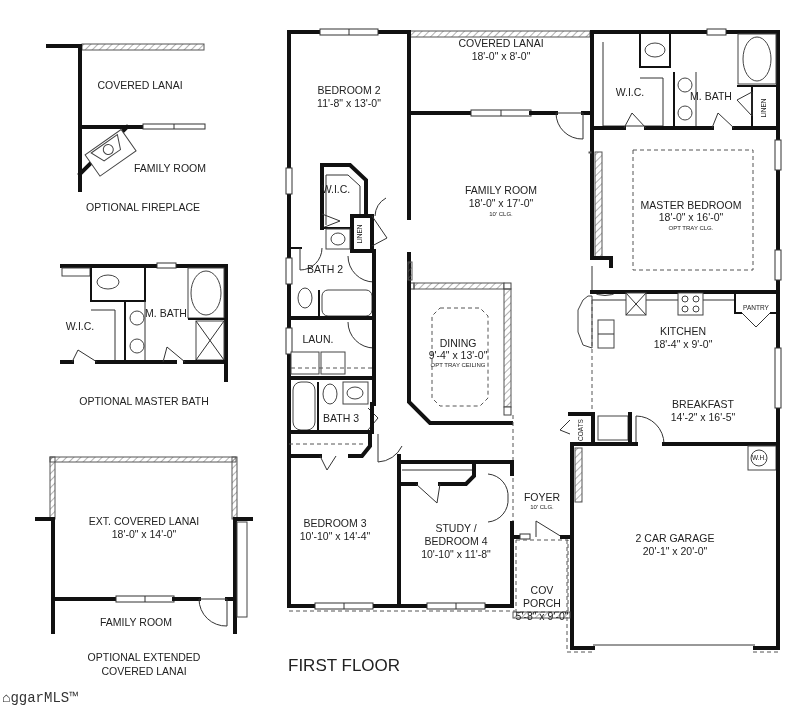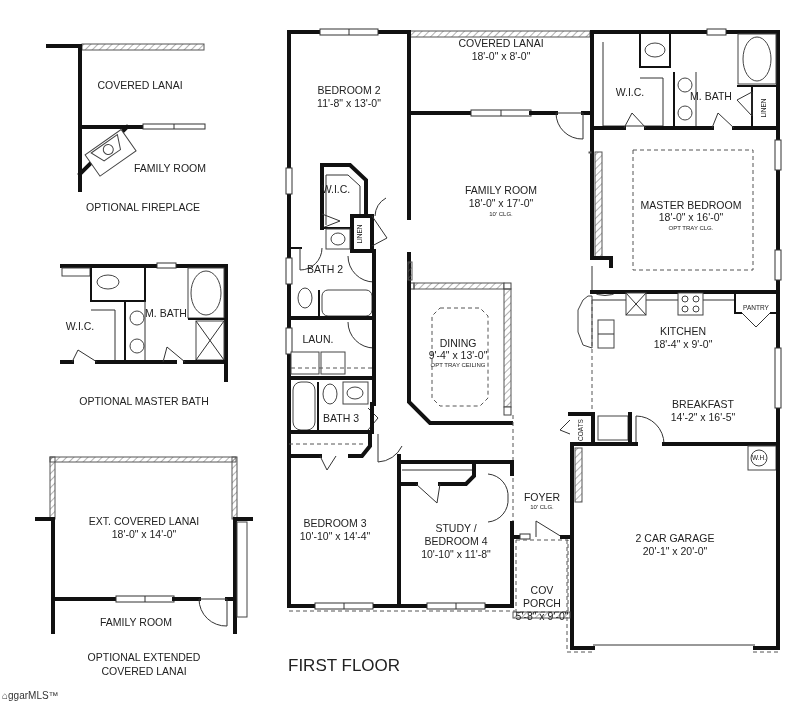--- a/index.html
+++ b/index.html
@@ -13,21 +13,21 @@
   .window { fill: #fff; stroke: #333; stroke-width: 1; }
   .fixture { fill: #fff; stroke: #444; stroke-width: 1; }
   .door { fill: none; stroke: #333; stroke-width: 1; }
   .lbl { font-family: "Liberation Sans", sans-serif; fill: #222; text-anchor: middle; }
   .name { font-size: 10.5px; }
   .dim { font-size: 10.5px; }
   .note { font-size: 6px; }
   .caption { font-size: 10.5px; }
   .title { font-size: 17px; text-anchor: start; }
   .tiny { font-size: 6.5px; }
-  .brand { position: absolute; left: 2px; top: 690px; font-size: 10px; color: #333; font-family: Liberation Sans, sans-serif; }
+  .brand { position: absolute; left: 2px; top: 690px; font-size: 14px; color: #333; font-family: Liberation Mono, monospace; }
 </style>
 </head>
 <body>
 
 <svg width="800" height="710" viewBox="0 0 800 710">
   <defs>
     <pattern id="hatch" patternUnits="userSpaceOnUse" width="5" height="5" patternTransform="rotate(45)">
       <line x1="0" y1="0" x2="0" y2="5" stroke="#666" stroke-width="1"></line>
     </pattern>
   </defs>

